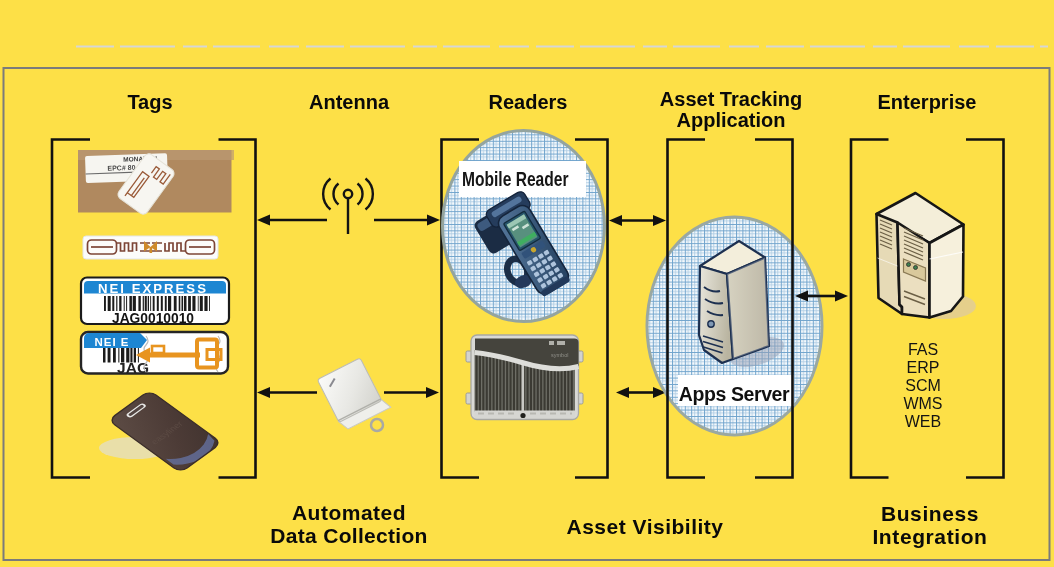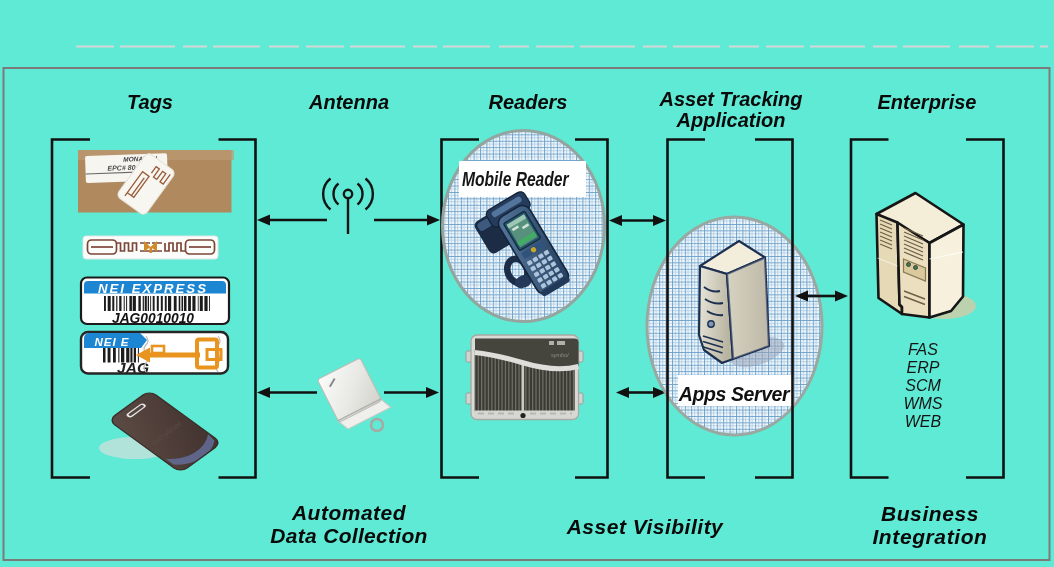--- a/index.html
+++ b/index.html
@@ -1,16 +1,16 @@
 <!DOCTYPE html>
 <html><head><meta charset="utf-8">
 <style>
 html,body{margin:0;padding:0;background:#fff;}
-#page{position:relative;width:1054px;height:567px;background:#5eead4;overflow:hidden;
-font-family:"Liberation Sans",sans-serif;font-style:italic;}
+#page{position:relative;width:1054px;height:567px;background:#fde047;overflow:hidden;
+font-family:"Liberation Sans",sans-serif;}
 </style></head><body>
 <div id="page">
 <svg width="1054" height="567" viewBox="0 0 1054 567">
 <defs>
 <pattern id="gp" width="6.4" height="6.4" patternUnits="userSpaceOnUse">
   <rect width="6.4" height="6.4" fill="#f4f9fc"></rect>
   <path d="M0 3.4H6.4 M3.4 0V6.4" stroke="#b4d0e6" stroke-width="1"></path>
   <path d="M0 0.5H6.4 M0.5 0V6.4" stroke="#6fa3cc" stroke-width="1"></path>
 </pattern>
 <linearGradient id="af" x1="0" y1="0" x2="1" y2="0.25">

